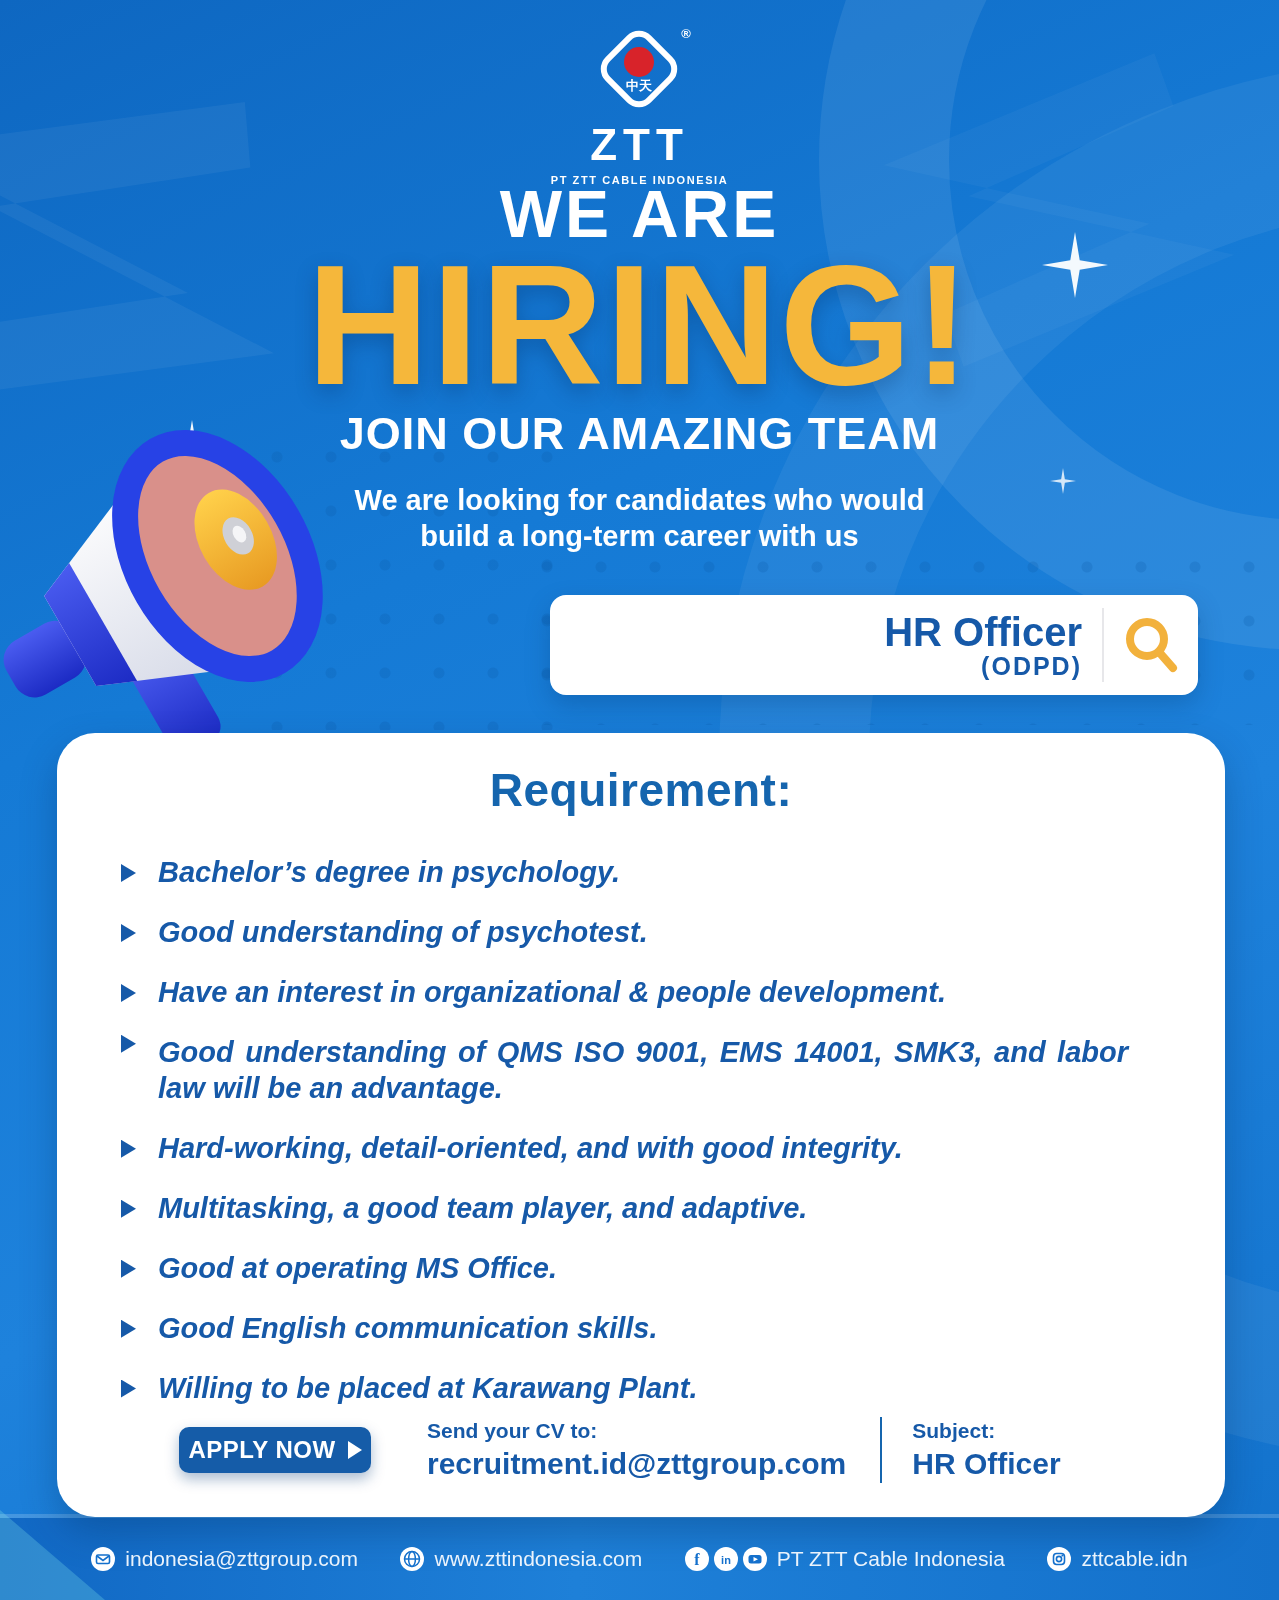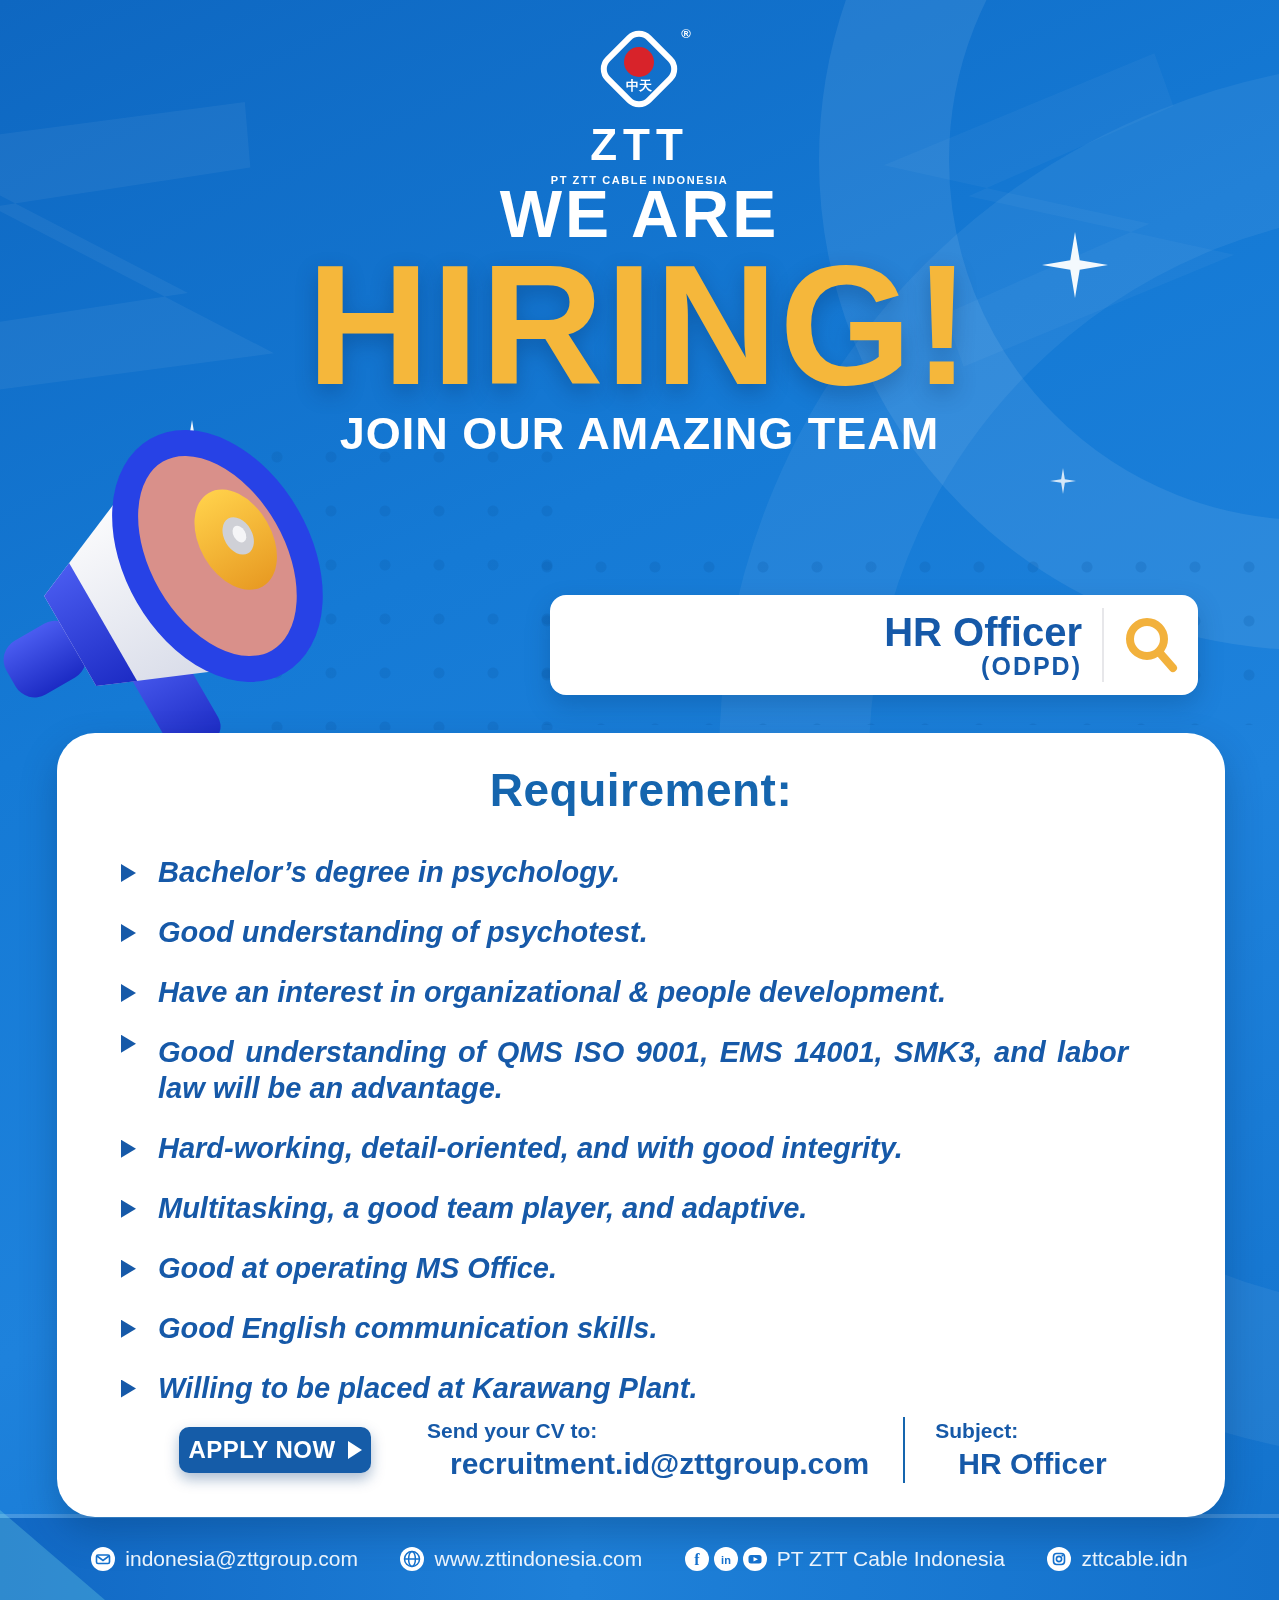--- a/index.html
+++ b/index.html
@@ -90,21 +90,21 @@
                display: flex; align-items: center; padding-left: 122px; }
   .apply-btn { display: flex; align-items: center; justify-content: center; gap: 12px;
                width: 192px; height: 46px; background: #155ca8; border: none; border-radius: 10px;
                color: #fff; font-family: "Liberation Sans", sans-serif;
                font-size: 24px; font-weight: 700; letter-spacing: .5px; cursor: pointer;
                box-shadow: 0 6px 14px rgba(10,60,120,.35); }
   .apply-btn .arrow { width: 0; height: 0; border-left: 14px solid #fff;
                border-top: 9px solid transparent; border-bottom: 9px solid transparent; }
   .cv-block { margin-left: 56px; color: #1659a8; line-height: 1.3; }
   .cv-label, .subject-label { font-size: 21px; font-weight: 700; }
-  .cv-email, .subject-value { font-size: 30px; font-weight: 800; margin-left: 23px; }
+  .cv-email, .subject-value { font-size: 30px; font-weight: 800; }
   .v-divider { width: 2px; height: 66px; background: #1565ae; margin: 0 30px 0 34px; }
   .subject-block { color: #1659a8; line-height: 1.3; }
 
   
   .footer { position: absolute; left: 0; bottom: 0; width: 100%; height: 82px;
             display: flex; align-items: center; justify-content: space-around;
             padding: 16px 70px; color: #eaf3fc; font-size: 21px; }
   .footer .f-item { display: flex; align-items: center; gap: 10px; }
   .footer .icon-group { display: flex; align-items: center; gap: 5px; }
 </style>
@@ -129,20 +129,24 @@
       <text x="61" y="66" text-anchor="middle" fill="#ffffff" font-size="13" font-weight="bold" font-family="DejaVu Sans, sans-serif">中天</text>
       <text x="108" y="14" text-anchor="middle" fill="#ffffff" font-size="13" font-weight="bold" font-family="Liberation Sans, sans-serif">®</text>
     </svg>
     <div class="ztt-word">ZTT</div>
     <div class="caption">PT ZTT CABLE INDONESIA</div>
   </header>
 
   <div class="pretitle">WE ARE</div>
   <h1 class="headline">HIRING!</h1>
   <h2 class="subtitle">JOIN OUR AMAZING TEAM</h2>
+  <p class="desc">
+    <span>We are looking for candidates who would</span><br>
+    <span>build a long-term career with us</span>
+  </p>
 
   <svg class="sparkle" style="left:150px; top:420px;" width="84" height="84" viewBox="0 0 84 84">
     <path d="M42 0 L48 36 L84 42 L48 48 L42 84 L36 48 L0 42 L36 36 Z" fill="#ffffff" opacity="0.95"></path>
     <circle cx="42" cy="42" r="7" fill="#ffffff"></circle>
   </svg>
   <svg class="sparkle" style="left:1042px; top:232px;" width="66" height="66" viewBox="0 0 84 84">
     <path d="M42 0 L48 36 L84 42 L48 48 L42 84 L36 48 L0 42 L36 36 Z" fill="#ffffff" opacity="0.95"></path>
   </svg>
   <svg class="sparkle" style="left:1050px; top:468px;" width="26" height="26" viewBox="0 0 84 84">
     <path d="M42 0 L48 36 L84 42 L48 48 L42 84 L36 48 L0 42 L36 36 Z" fill="#ffffff" opacity="0.8"></path>

